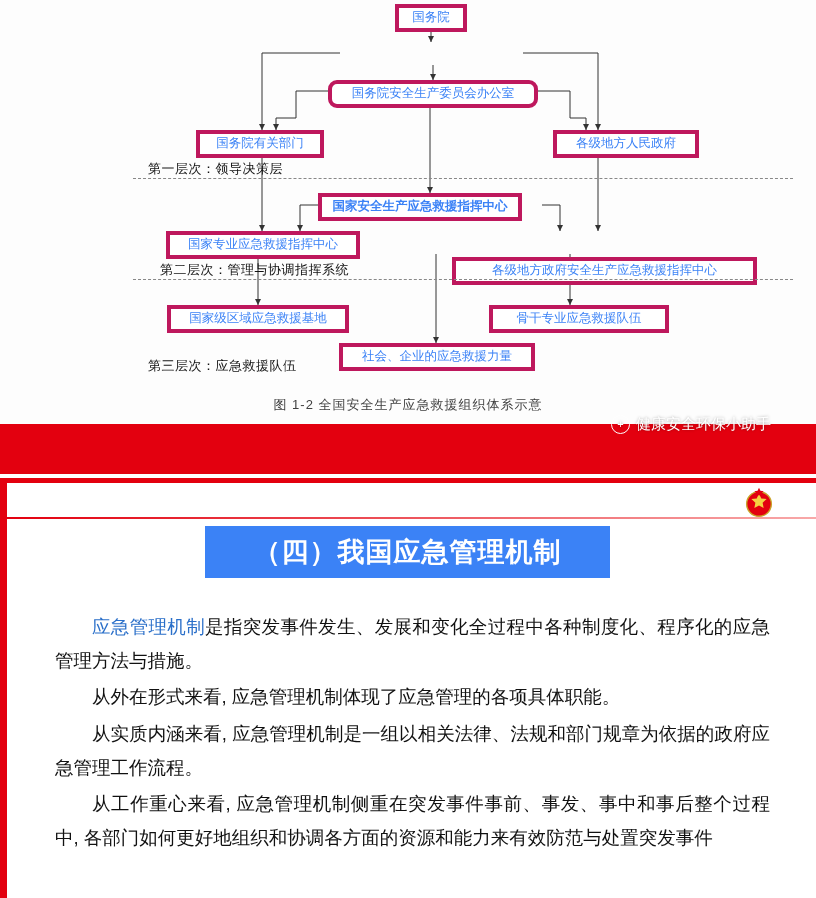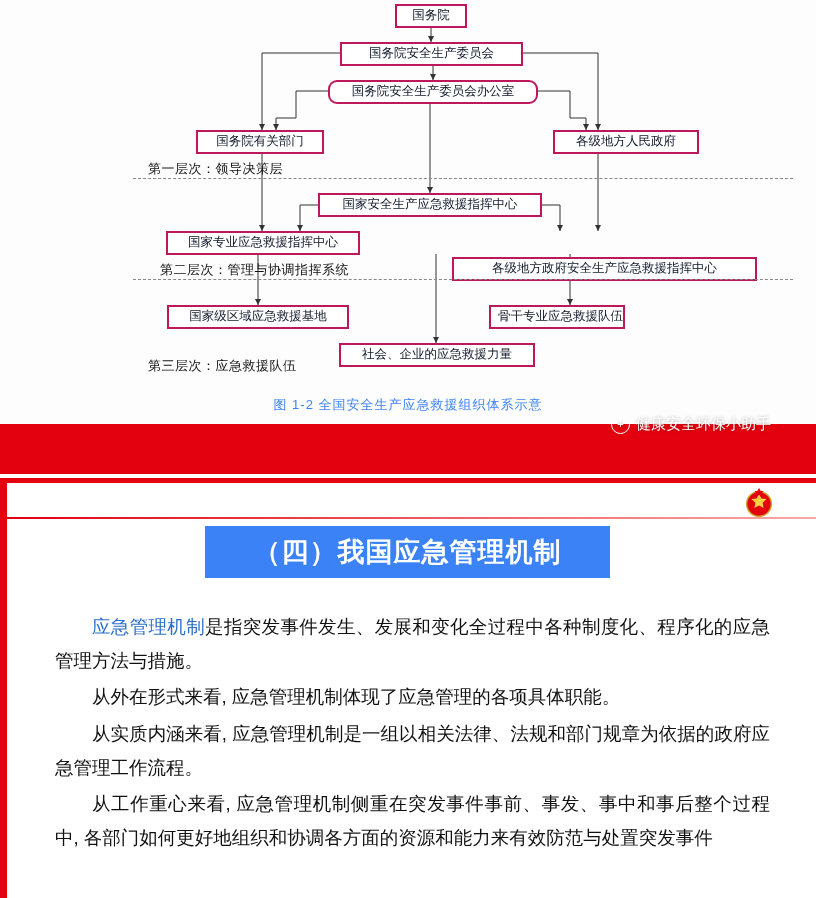--- a/index.html
+++ b/index.html
@@ -10,24 +10,24 @@
     position:relative;
     overflow:hidden;
   }
   
   #diagram-panel{
     position:absolute;left:0;top:0;width:816px;height:424px;
     background:#fdfdfd;
   }
   .node{
     position:absolute;
-    border:2px solid #be185d;
+    border:4px solid #be185d;
     background:#ffffff;
     font-size:12.5px;
-    color:#0f172a;
+    color:#3b82f6;
     text-align:center;
     white-space:nowrap;
     padding:3px 7px;
     box-sizing:border-box;
     font-family:"Liberation Sans","DejaVu Sans",sans-serif;
     line-height:1.1;
   }
   .layer-label{
     position:absolute;
     font-size:13px;
@@ -36,21 +36,21 @@
     letter-spacing:0.5px;
   }
   .dashline{
     position:absolute;
     border-top:1px dashed #888;
     height:0;
   }
   #fig-caption{
     position:absolute;
     width:816px;text-align:center;
-    font-size:13px;color:#3b82f6;
+    font-size:13px;color:#404040;
     top:396px;left:0;
     letter-spacing:1px;
   }
   svg#connectors{
     position:absolute;left:0;top:0;width:816px;height:424px;
     pointer-events:none;
   }
   
   #watermark{
     position:absolute;right:45px;top:415px;
@@ -144,29 +144,28 @@
 
       <path d="M258,254 L258,305" marker-end="url(#arw)"></path>
 
       <path d="M570,254 L570,305" marker-end="url(#arw)"></path>
 
       <path d="M436,254 L436,343" marker-end="url(#arw)"></path>
     </g>
   </svg>
 
   <div class="node" style="left:395px;top:4px;width:72px;">国务院</div>
-  <div class="node" style="left:340px;top:42px;width:183px;">国务院安全生产委员会</div>
   <div class="node" style="left:328px;top:80px;width:210px;border-radius:9px;">国务院安全生产委员会办公室</div>
   <div class="node" style="left:196px;top:130px;width:128px;">国务院有关部门</div>
   <div class="node" style="left:525px;top:130px;width:146px;margin-left:28px;">各级地方人民政府</div>
-  <div class="node" style="left:318px;top:193px;width:224px;">国家安全生产应急救援指挥中心</div>
+  <div class="node" style="left:318px;top:193px;width:204px;font-weight:bold;">国家安全生产应急救援指挥中心</div>
   <div class="node" style="left:166px;top:231px;width:194px;">国家专业应急救援指挥中心</div>
   <div class="node" style="left:452px;top:231px;width:305px;margin-top:26px;">各级地方政府安全生产应急救援指挥中心</div>
   <div class="node" style="left:167px;top:305px;width:182px;">国家级区域应急救援基地</div>
-  <div class="node" style="left:489px;top:305px;width:136px;">骨干专业应急救援队伍</div>
+  <div class="node" style="left:489px;top:305px;width:180px;">骨干专业应急救援队伍</div>
   <div class="node" style="left:339px;top:343px;width:196px;">社会、企业的应急救援力量</div>
 
   <div class="dashline" style="left:133px;top:178px;width:660px;"></div>
   <div class="dashline" style="left:133px;top:279px;width:660px;"></div>
 
   <div class="layer-label" style="left:148px;top:160px;">第一层次：领导决策层</div>
   <div class="layer-label" style="left:160px;top:261px;">第二层次：管理与协调指挥系统</div>
   <div class="layer-label" style="left:148px;top:357px;">第三层次：应急救援队伍</div>
 
   <div id="fig-caption">图 1-2    全国安全生产应急救援组织体系示意</div>

